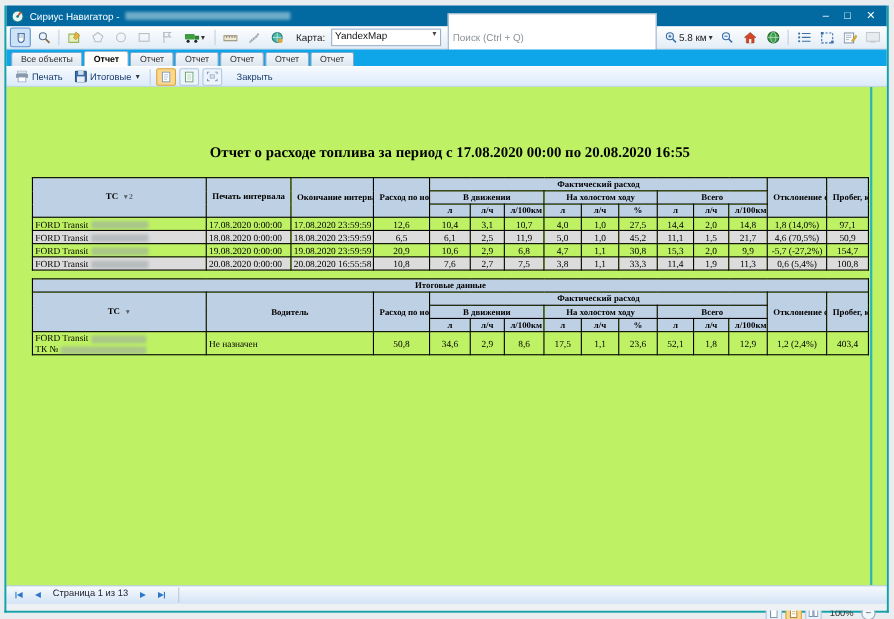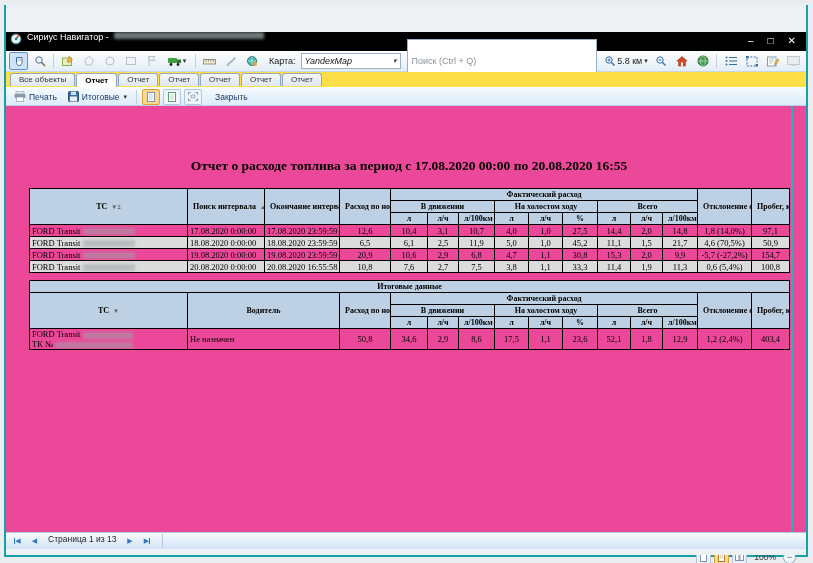--- a/index.html
+++ b/index.html
@@ -1,55 +1,55 @@
 <!DOCTYPE html>
 <html><head>
 <meta charset="utf-8">
 <style>
   html,body{margin:0;padding:0;}
   body{width:813px;height:563px;background:#e9edf0;font-family:"Liberation Sans",sans-serif;overflow:hidden;}
   .screen{position:relative;width:813px;height:563px;}
   .window{position:absolute;left:4px;top:5px;width:804px;height:552px;box-sizing:border-box;
           border:2px solid #14a2a8;border-top:none;background:#eef1f4;display:flex;flex-direction:column;}
   
-  .titlebar{height:19px;background:#000000;display:flex;align-items:flex-start;padding:0 4px;color:#fff;flex:0 0 auto;margin-top:27px;}
+  .titlebar{height:19px;background:#0369a1;display:flex;align-items:center;padding:0 4px;color:#fff;flex:0 0 auto;}
   .titlebar .app-ico{width:13px;height:13px;margin-right:4px;flex:0 0 auto;}
   .titlebar .ttl{font-size:9px;white-space:nowrap;}
   .redact{display:inline-block;height:7px;background:#9aa3a8;opacity:.55;filter:blur(1.5px);border-radius:1px;vertical-align:middle;}
   .t-redact{width:150px;background:#d9efee;opacity:.5;margin-left:5px;}
   .win-btns{margin-left:auto;display:flex;gap:14px;padding-right:6px;}
   .winbtn{font-size:10px;line-height:17px;color:#fff;cursor:default;}
   
   .menubar{height:16px;background:#f7fafc;border-bottom:1px solid #e2e8ee;display:flex;align-items:center;font-size:9px;color:#111;flex:0 0 auto;}
   .menubar .mitem{padding:0 9px;line-height:16px;}
   .phone{margin-left:auto;display:flex;align-items:center;gap:3px;padding-right:8px;font-size:9px;color:#222;}
   
   .toolbar{height:20px;background:linear-gradient(#fdfefe,#e3edf7);border-bottom:1px solid #c9d6e4;display:flex;align-items:center;padding:0 3px;gap:2px;font-size:9px;flex:0 0 auto;}
   .tbtn{width:17px;height:16px;display:flex;align-items:center;justify-content:center;border:1px solid transparent;border-radius:2px;flex:0 0 auto;}
   .tbtn.sel{background:#cfe3f8;border-color:#5b93d2;}
   .tsep{width:1px;height:14px;background:#c3cfdc;margin:0 2px;flex:0 0 auto;}
   .drop-arrow{font-size:7px;color:#333;margin-left:1px;}
   .map-label{margin:0 3px 0 6px;color:#222;}
-  .map-select{width:92px;height:14px;background:#fff;border:1px solid #9ab0c9;font-size:9px;display:flex;align-items:center;padding:0 3px;color:#111;font-style:italic;}
+  .map-select{width:92px;height:14px;background:#fff;border:1px solid #9ab0c9;font-size:9px;display:flex;align-items:flex-start;padding:0 3px;color:#111;}
   .map-select .car{margin-left:auto;font-size:7px;color:#444;}
   .search{flex:1 1 auto;height:14px;background:#fff;border:1px solid #9ab0c9;font-size:9px;padding:14px 4px;margin:0 4px;color:#333;font-family:"Liberation Sans",sans-serif;}
   .search::placeholder{color:#8a9199;}
   .scale-lbl{font-size:9px;color:#222;margin:0 1px;}
   
-  .tabbar{height:14px;background:#fde047;display:flex;align-items:flex-start;padding:1px 2px 0 4px;gap:1px;flex:0 0 auto;}
+  .tabbar{height:14px;background:#0ea5e9;display:flex;align-items:center;padding:1px 2px 0 4px;gap:1px;flex:0 0 auto;}
   .tab{height:12px;line-height:12px;padding:0 8px;font-size:8px;color:#333;background:linear-gradient(#f5f8fb,#dde6f0);
        border:1px solid #93a8c4;border-bottom:none;border-radius:3px 3px 0 0;white-space:nowrap;}
   .tab.active{background:#fdfdfb;font-weight:bold;color:#000;height:13px;line-height:13px;}
   
   .rtb{height:17px;background:linear-gradient(#f5fafe,#dcebfb);border-top:1px solid #fff;border-bottom:1px solid #bcd2e8;display:flex;align-items:center;gap:3px;padding:0 4px;font-size:8.5px;color:#1c3c6e;flex:0 0 auto;}
   .rbtn{display:flex;align-items:center;gap:3px;padding:0 4px;height:15px;border-radius:2px;}
   .vbtn{width:16px;height:14px;border:1px solid #b3c6dd;border-radius:2px;background:#eef4fb;display:flex;align-items:center;justify-content:center;}
   .vbtn.on{background:#fbd88d;border-color:#d9a33a;}
   
-  .viewport{flex:1 1 auto;position:relative;background:#ec4899;overflow:hidden;text-decoration:underline;}
+  .viewport{flex:1 1 auto;position:relative;background:#bef264;overflow:hidden;text-decoration:underline;}
   .page-edge{position:absolute;left:785px;top:0;bottom:0;width:2px;background:#2ab3b8;}
   .rpt{position:absolute;left:23px;top:0;width:760px;font-family:"Liberation Serif","DejaVu Serif",serif;color:#000;}
   .rpt-title{margin:52px 0 0 0;text-align:center;font-size:13.5px;font-weight:bold;font-family:"Liberation Serif",serif;}
   table.grid{border-collapse:collapse;table-layout:fixed;width:760px;margin-top:14px;}
   table.grid th,table.grid td{border:1px solid #000;padding:0 2px;overflow:hidden;white-space:nowrap;}
   table.grid th{background:#bed0e4;font-size:8px;font-weight:bold;text-align:center;line-height:9px;padding:1px 5px;}
   table.grid td{font-size:8.5px;height:11px;text-align:center;line-height:10px;}
   table.grid td.lft{text-align:left;}
   table.grid tr.alt td{background:#dcdcdc;}
   .grid-title th{font-size:11px;line-height:13px;}
@@ -303,21 +303,21 @@
               <col style="width:35px">
           <col style="width:33px">
               <col style="width:32px">
               <col style="width:35px">
           <col style="width:54px">
               <col style="width:38px">
         </colgroup>
         <thead>
           <tr>
             <th rowspan="3"><span>ТС</span><span class="sort">▼</span><span class="snum">2</span></th>
-            <th rowspan="3"><span>Поиск интервала</span><span class="sort">▲</span></th>
+            <th rowspan="3"><span>Печать интервала</span><span class="sort">▲</span></th>
             <th rowspan="3">Окончание интервала</th>
             <th rowspan="3">Расход по норме, л</th>
             <th colspan="9">Фактический расход</th>
             <th rowspan="3" class="r-sm">Отклонение от нормы, л</th>
             <th rowspan="3" class="r-sm2">Пробег, км</th>
           </tr>
           <tr>
             <th colspan="3">В движении</th>
             <th colspan="3">На холостом ходу</th>
             <th colspan="3">Всего</th>

